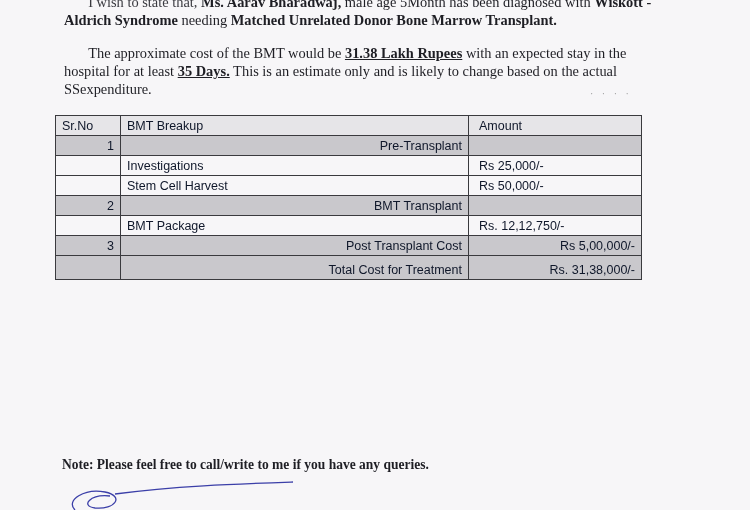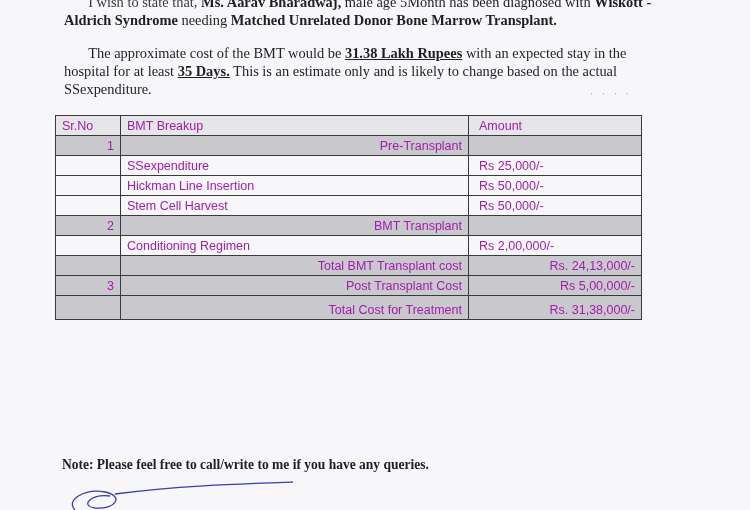--- a/index.html
+++ b/index.html
@@ -18,21 +18,21 @@
   .p2 { top:44px; }
   .indent { display:inline-block; width:26px; }
   b { font-weight:bold; }
   u { text-decoration: underline; }
   .faded { color:#3a3a40; }
 
   table.bmt {
     position:absolute; left:55px; top:115px;
     border-collapse:collapse;
     font-family: "Liberation Sans", sans-serif;
-    font-size:12.5px; color:#a21caf;
+    font-size:12.5px; color:#0f172a;
   }
   table.bmt td {
     border:1px solid #3a3a3e;
     height:20px; padding:0 6px; box-sizing:border-box;
     white-space:nowrap;
   }
   table.bmt td.sr { width:65px; text-align:right; }
   table.bmt td.desc { width:348px; }
   table.bmt td.amt { width:173px; padding-left:10px; }
   tr.shade td { background:#c9c8cc;text-align:right; }
@@ -81,47 +81,37 @@
       <td class="desc">BMT Breakup</td>
       <td class="amt">Amount</td>
     </tr>
   <tr class="shade">
         <td class="sr">1</td>
         <td class="desc">Pre-Transplant</td>
         <td class="amt"></td>
       </tr>
       <tr>
         <td class="sr"></td>
-        <td class="desc">SSexpenditure</td>
+        <td class="desc">Investigations</td>
         <td class="amt">Rs  25,000/-</td>
-      </tr>
-      <tr>
-        <td class="sr"></td>
-        <td class="desc">Hickman Line Insertion</td>
-        <td class="amt">Rs  50,000/-</td>
       </tr>
       <tr>
         <td class="sr"></td>
         <td class="desc">Stem Cell Harvest</td>
         <td class="amt">Rs  50,000/-</td>
       </tr>
       <tr class="shade">
         <td class="sr">2</td>
         <td class="desc">BMT Transplant</td>
         <td class="amt"></td>
       </tr>
       <tr>
         <td class="sr"></td>
-        <td class="desc">Conditioning Regimen</td>
-        <td class="amt">Rs   2,00,000/-</td>
-      </tr>
-      <tr class="shade">
-        <td class="sr"></td>
-        <td class="desc">Total BMT Transplant cost</td>
-        <td class="amt">Rs. 24,13,000/-</td>
+        <td class="desc">BMT Package</td>
+        <td class="amt">Rs. 12,12,750/-</td>
       </tr>
       <tr class="shade">
         <td class="sr">3</td>
         <td class="desc">Post Transplant Cost</td>
         <td class="amt">Rs   5,00,000/-</td>
       </tr>
       <tr class="shade total-final">
         <td class="sr"></td>
         <td class="desc">Total Cost for Treatment</td>
         <td class="amt">Rs. 31,38,000/-</td>

